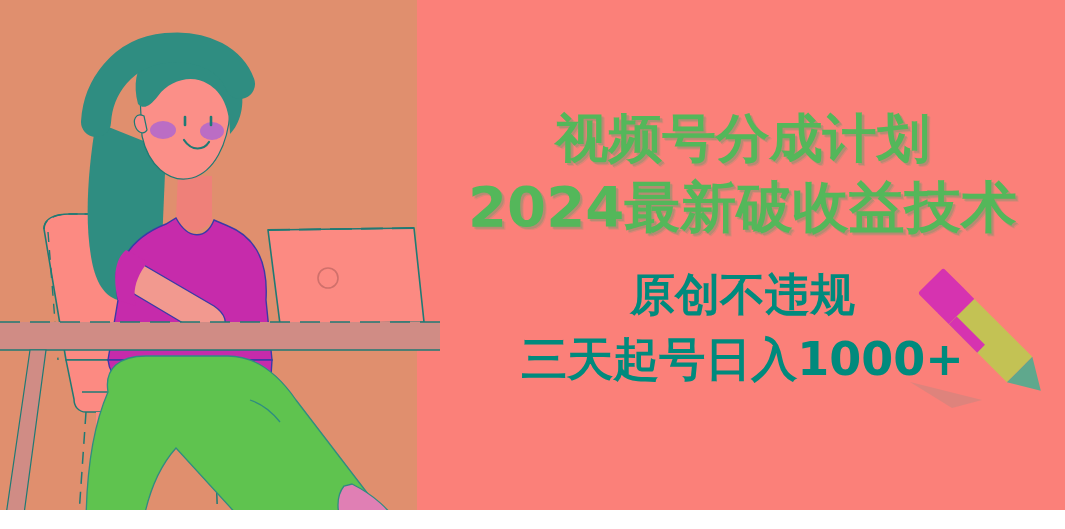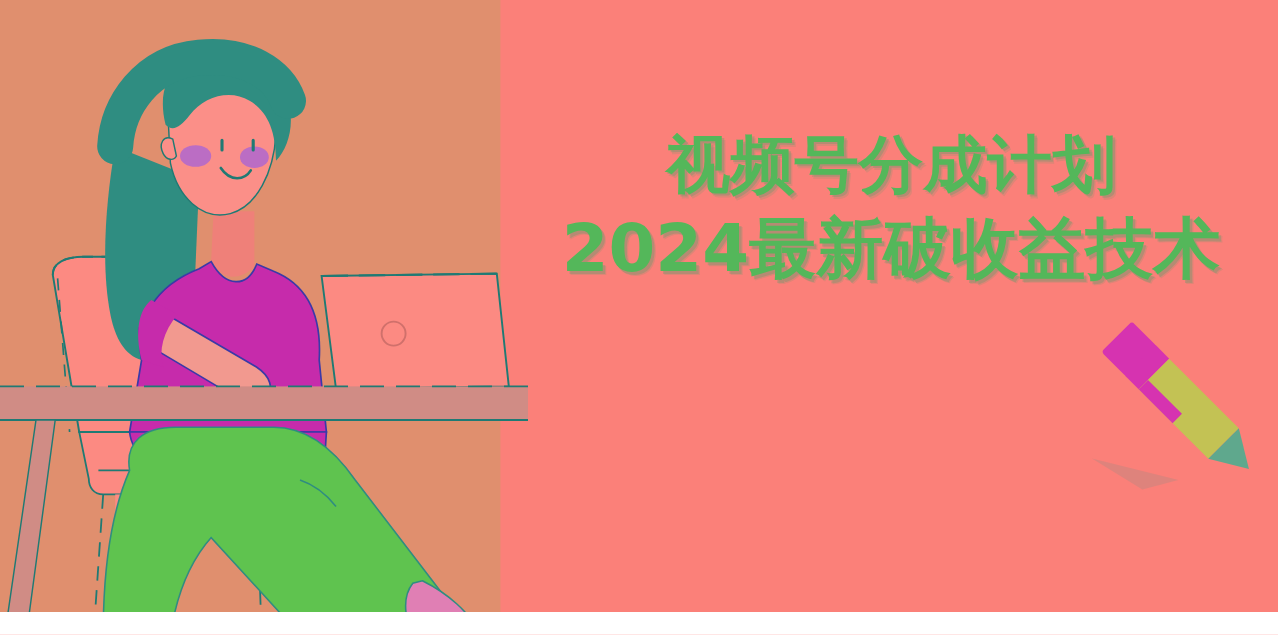--- a/index.html
+++ b/index.html
@@ -187,15 +187,17 @@
       <rect x="72" y="38" width="36" height="16" fill="#d633b0"></rect>
       <rect x="72" y="54" width="36" height="82" fill="#c3c254"></rect>
       <rect x="72" y="54" width="11" height="40" fill="#d633b0"></rect>
       <path d="M72 136 L 108 136 L 90 166 Z" fill="#5fa88d"></path>
     </g>
   </svg>
 
   <div class="txt-wrap">
     <div class="title-line" id="title1">视频号分成计划</div>
     <div class="title-line" id="title2">2024最新破收益技术</div>
+    <div class="sub-line" id="sub1">原创不违规</div>
+    <div class="sub-line" id="sub2">三天起号日入1000+</div>
   </div>
 
 </div>
 
 </body></html>

